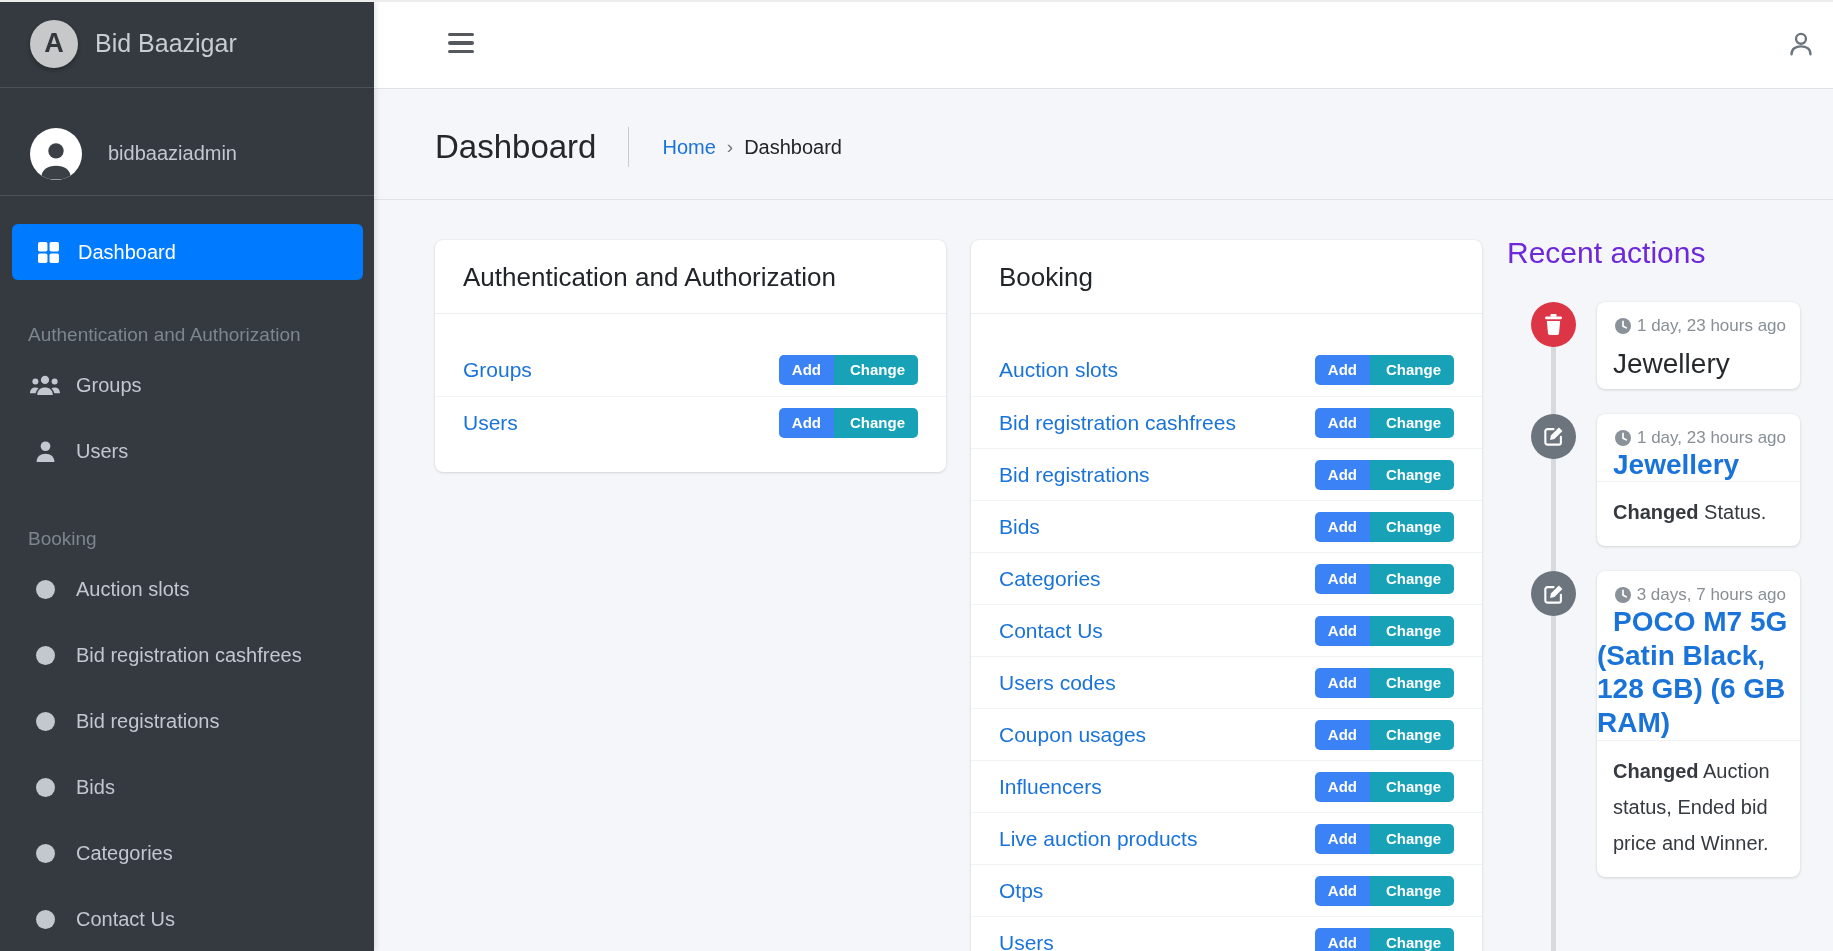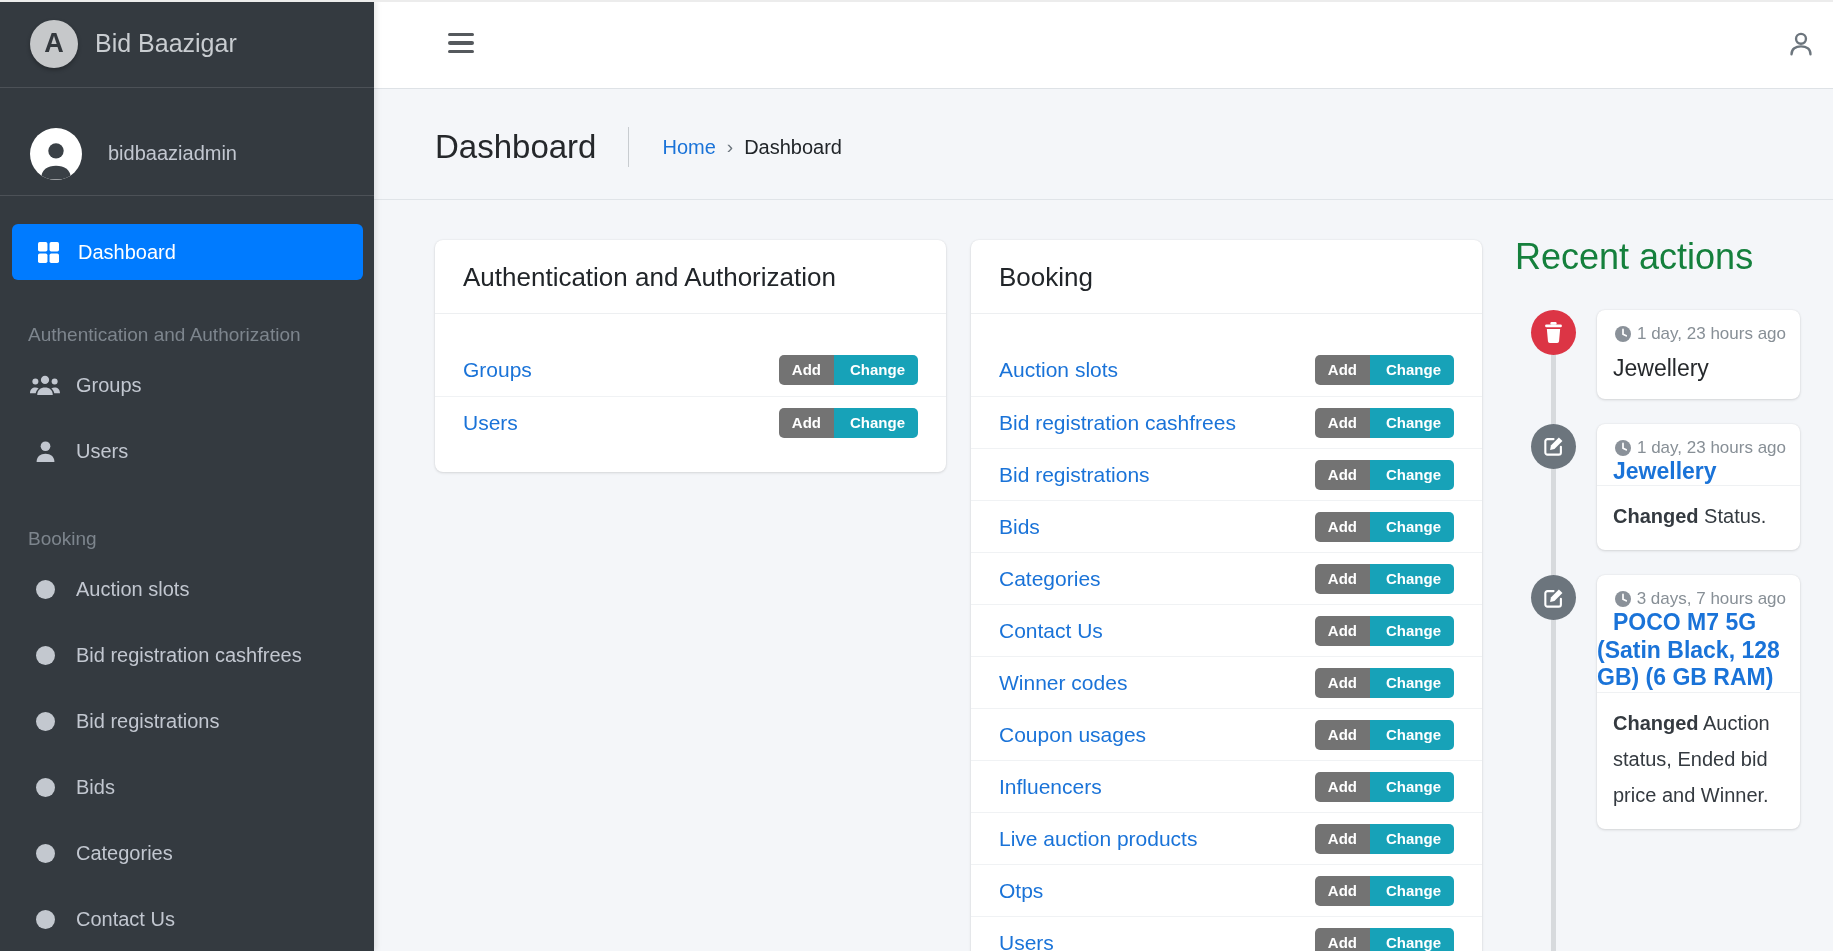--- a/index.html
+++ b/index.html
@@ -47,35 +47,35 @@
 
   
   .card { background:#fff; border-radius:8px; box-shadow:0 1px 3px rgba(0,0,0,.12), 0 0 2px rgba(0,0,0,.07); width:511px; flex:none; }
   .card-header { padding:22px 28px 20px; font-size:26px; color:#212529; border-bottom:1px solid #edeff1; }
   .card-body { padding:30px 0 24px; }
   .model-row { height:52px; display:flex; align-items:center; justify-content:space-between; padding:0 28px; }
   .model-row + .model-row { border-top:1px solid #f0f2f4; }
   .model-link { font-size:21px; color:#1a73d8; text-decoration:none; cursor:pointer; }
   .btn-group { display:flex; }
   .btn { font-size:15px; font-weight:600; color:#fff; padding:7px 13px 8px; cursor:pointer; border:none; line-height:1; }
-  .btn-add { background:#737373; border-radius:5px 0 0 5px; }
+  .btn-add { background:#3b82f6; border-radius:5px 0 0 5px; }
   .btn-change { background:#17a2b8; border-radius:0 5px 5px 0;padding-left:16px; }
 
   
   .recent { flex:1; }
-  .recent-title { font-size:36px; font-weight:500; color:#15803d; margin:-4px 8px 32px; }
+  .recent-title { font-size:30px; font-weight:500; color:#6d28d9; margin:-4px 0 32px; }
   .timeline { position:relative; }
   .timeline::before { content:""; position:absolute; left:44px; top:10px; bottom:-160px; width:5px; background:#d7dadd; border-radius:2px; }
   .tl-entry { position:relative; margin-bottom:25px; }
   .tl-icon { position:absolute; left:24px; top:0; width:45px; height:45px; border-radius:50%; display:flex; align-items:center; justify-content:center; z-index:1; }
   .tl-icon.danger { background:#dc3545; }
   .tl-icon.secondary { background:#6c757d; }
   .tl-card { margin-left:90px; background:#fff; border-radius:8px; box-shadow:0 1px 3px rgba(0,0,0,.13), 0 0 2px rgba(0,0,0,.07); }
   .tl-time { display:flex; justify-content:flex-end; align-items:center; gap:6px; padding:14px 14px 0 16px; color:#878f96; font-size:17px; }
-  .tl-name { padding:11px 16px 16px; font-size:23px; color:#26292c; line-height:1.2; }
+  .tl-name { padding:11px 16px 8px; font-size:28px; color:#26292c; line-height:1.2; }
   .tl-name.link { color:#1a73d8; font-weight:700; cursor:pointer; }
   .tl-desc { border-top:1px solid #eff1f3; padding:12px 16px 16px; font-size:20px; color:#343a40; line-height:1.8; }
   .tl-desc b { font-weight:700; }
 </style>
 </head>
 <body>
 
 <div class="top-strip"></div>
 
 <aside class="sidebar">
@@ -276,21 +276,21 @@
 
           <div class="model-row">
             <a class="model-link">Contact Us</a>
             <span class="btn-group">
               <button class="btn btn-add">Add</button>
               <button class="btn btn-change">Change</button>
             </span>
           </div>
 
           <div class="model-row">
-            <a class="model-link">Winner codes</a>
+            <a class="model-link">Users codes</a>
             <span class="btn-group">
               <button class="btn btn-add">Add</button>
               <button class="btn btn-change">Change</button>
             </span>
           </div>
 
           <div class="model-row">
             <a class="model-link">Coupon usages</a>
             <span class="btn-group">
               <button class="btn btn-add">Add</button>

